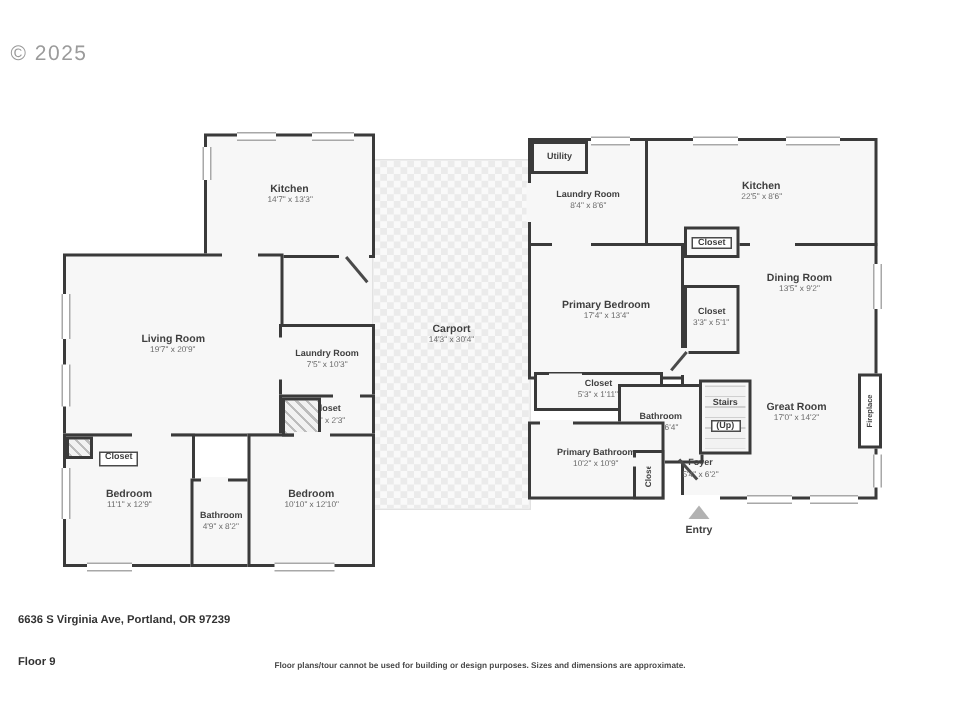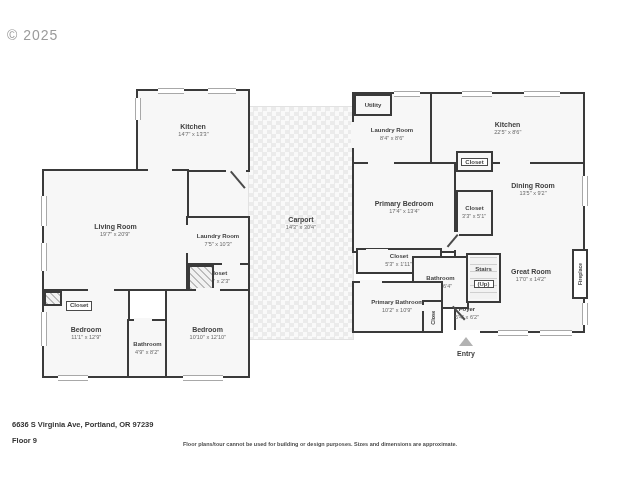--- a/index.html
+++ b/index.html
@@ -29,21 +29,21 @@
   .window-v{position:absolute;width:6px;background:#fff;box-sizing:border-box;
             border-left:1px solid #a8a8a8;border-right:1px solid #a8a8a8;z-index:3;}
   .door-line{position:absolute;width:1.5px;background:#4a4a4a;transform-origin:top left;z-index:3;}
   .stairs-steps{position:absolute;inset:2px;z-index:1;
             background:repeating-linear-gradient(180deg,#cfcfcf 0 1px,#f2f2f2 1px 7px);}
   .stairs-lbl{position:relative;z-index:4;text-align:center;}
   .fireplace{position:absolute;box-sizing:border-box;border:2.5px solid #3a3a3a;background:#fff;
              display:flex;align-items:center;justify-content:center;z-index:4;}
   .entry-arrow{position:absolute;width:0;height:0;border-left:7px solid transparent;
                border-right:7px solid transparent;border-bottom:9px solid #b2b2b2;z-index:4;}
-  .addr{position:absolute;left:12px;top:420px;font-size:7.5px;font-weight:700;color:#333;}
+  .addr{position:absolute;left:12px;top:408px;font-size:7.5px;font-weight:700;color:#333;}
   .floor{position:absolute;left:12px;top:436px;font-size:7.5px;font-weight:700;color:#333;}
   .disclaimer{position:absolute;left:0;width:640px;top:441px;text-align:center;
               font-size:5.5px;font-weight:700;color:#4a4a4a;}
 </style>
 </head>
 <body>
 
 <div class="canvas">
 
   <div class="watermark">© 2025</div>

